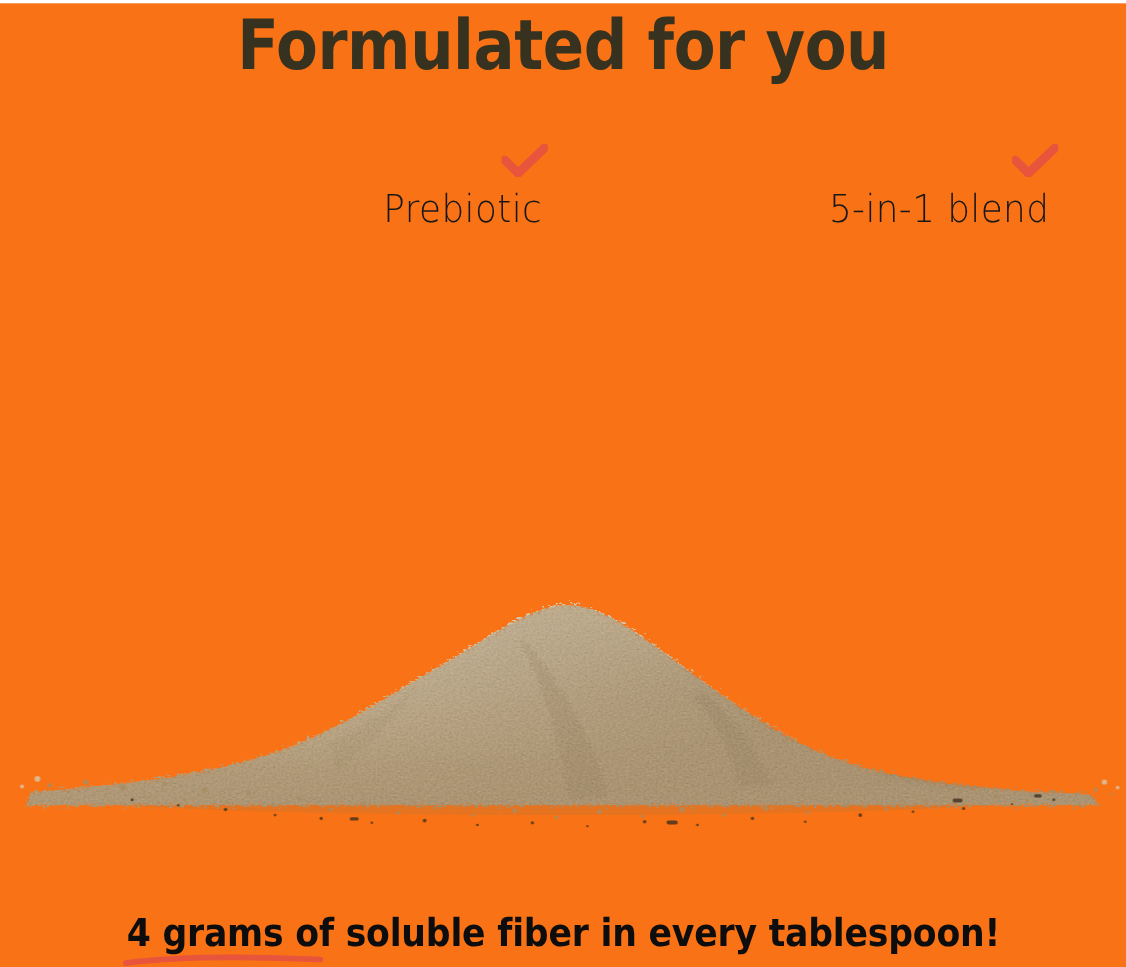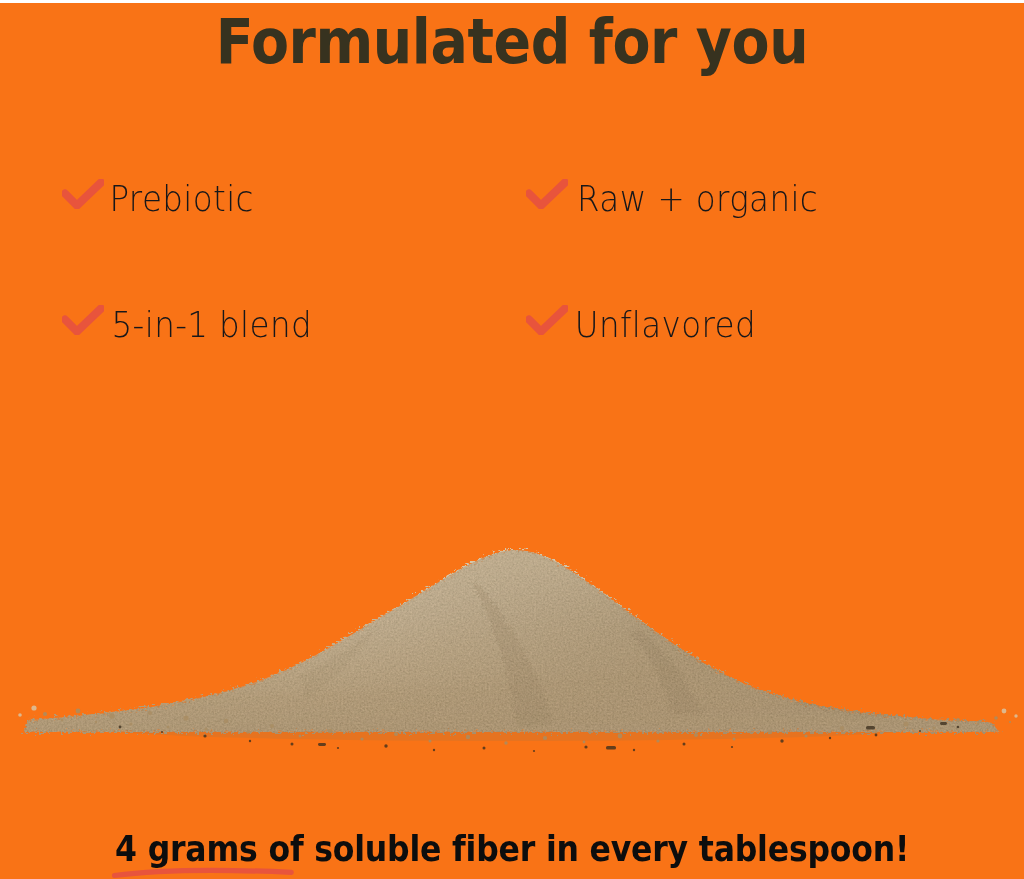--- a/index.html
+++ b/index.html
@@ -45,22 +45,22 @@
     top: 128px;
     left: 62px;
     width: 900px;
     display: grid;
     grid-template-columns: 1fr 1fr;
     grid-template-rows: 126px 126px 126px;
     column-gap: 28px;
   }
   .benefit {
     display: flex;
-    flex-direction: row;
-    align-items: center;
+    flex-direction: column;
+    align-items: flex-end;
     justify-content: flex-start;
   }
   .check-icon {
     display: block;
     width: 42px;
     height: 30px;
     line-height: 0;
   }
   .benefit-label {
     margin-top: 10px;
@@ -132,47 +132,31 @@
     <div class="benefit">
       <span class="check-icon">
         <svg viewBox="0 0 42 30" xmlns="http://www.w3.org/2000/svg">
           <path d="M3 14.5 L15 26.5 L39 3.5" fill="none" stroke="#e8543c" stroke-width="8" stroke-linecap="round" stroke-linejoin="miter"></path>
         </svg>
       </span>
       <span class="benefit-label">Prebiotic</span>
     </div>
 
 
-    <div class="benefit">
-      <span class="check-icon">
-        <svg viewBox="0 0 42 30" xmlns="http://www.w3.org/2000/svg">
-          <path d="M3 14.5 L15 26.5 L39 3.5" fill="none" stroke="#e8543c" stroke-width="8" stroke-linecap="round" stroke-linejoin="miter"></path>
-        </svg>
-      </span>
-      <span class="benefit-label">Raw + organic</span>
-    </div>
 
 
     <div class="benefit">
       <span class="check-icon">
         <svg viewBox="0 0 42 30" xmlns="http://www.w3.org/2000/svg">
           <path d="M3 14.5 L15 26.5 L39 3.5" fill="none" stroke="#e8543c" stroke-width="8" stroke-linecap="round" stroke-linejoin="miter"></path>
         </svg>
       </span>
       <span class="benefit-label">5-in-1 blend</span>
     </div>
 
-    <div class="benefit">
-      <span class="check-icon">
-        <svg viewBox="0 0 42 30" xmlns="http://www.w3.org/2000/svg">
-          <path d="M3 14.5 L15 26.5 L39 3.5" fill="none" stroke="#e8543c" stroke-width="8" stroke-linecap="round" stroke-linejoin="miter"></path>
-        </svg>
-      </span>
-      <span class="benefit-label">Unflavored</span>
-    </div>
 
   </div>
 
   <div class="pile-wrap">
     <svg viewBox="0 0 1024 285" xmlns="http://www.w3.org/2000/svg" aria-hidden="true">
       <defs>
         <filter id="grainRough" x="-10%" y="-10%" width="120%" height="130%">
           <feTurbulence type="fractalNoise" baseFrequency="0.28 0.45" numOctaves="4" seed="7" result="n"></feTurbulence>
           <feDisplacementMap in="SourceGraphic" in2="n" scale="13" xChannelSelector="R" yChannelSelector="G"></feDisplacementMap>
         </filter>

